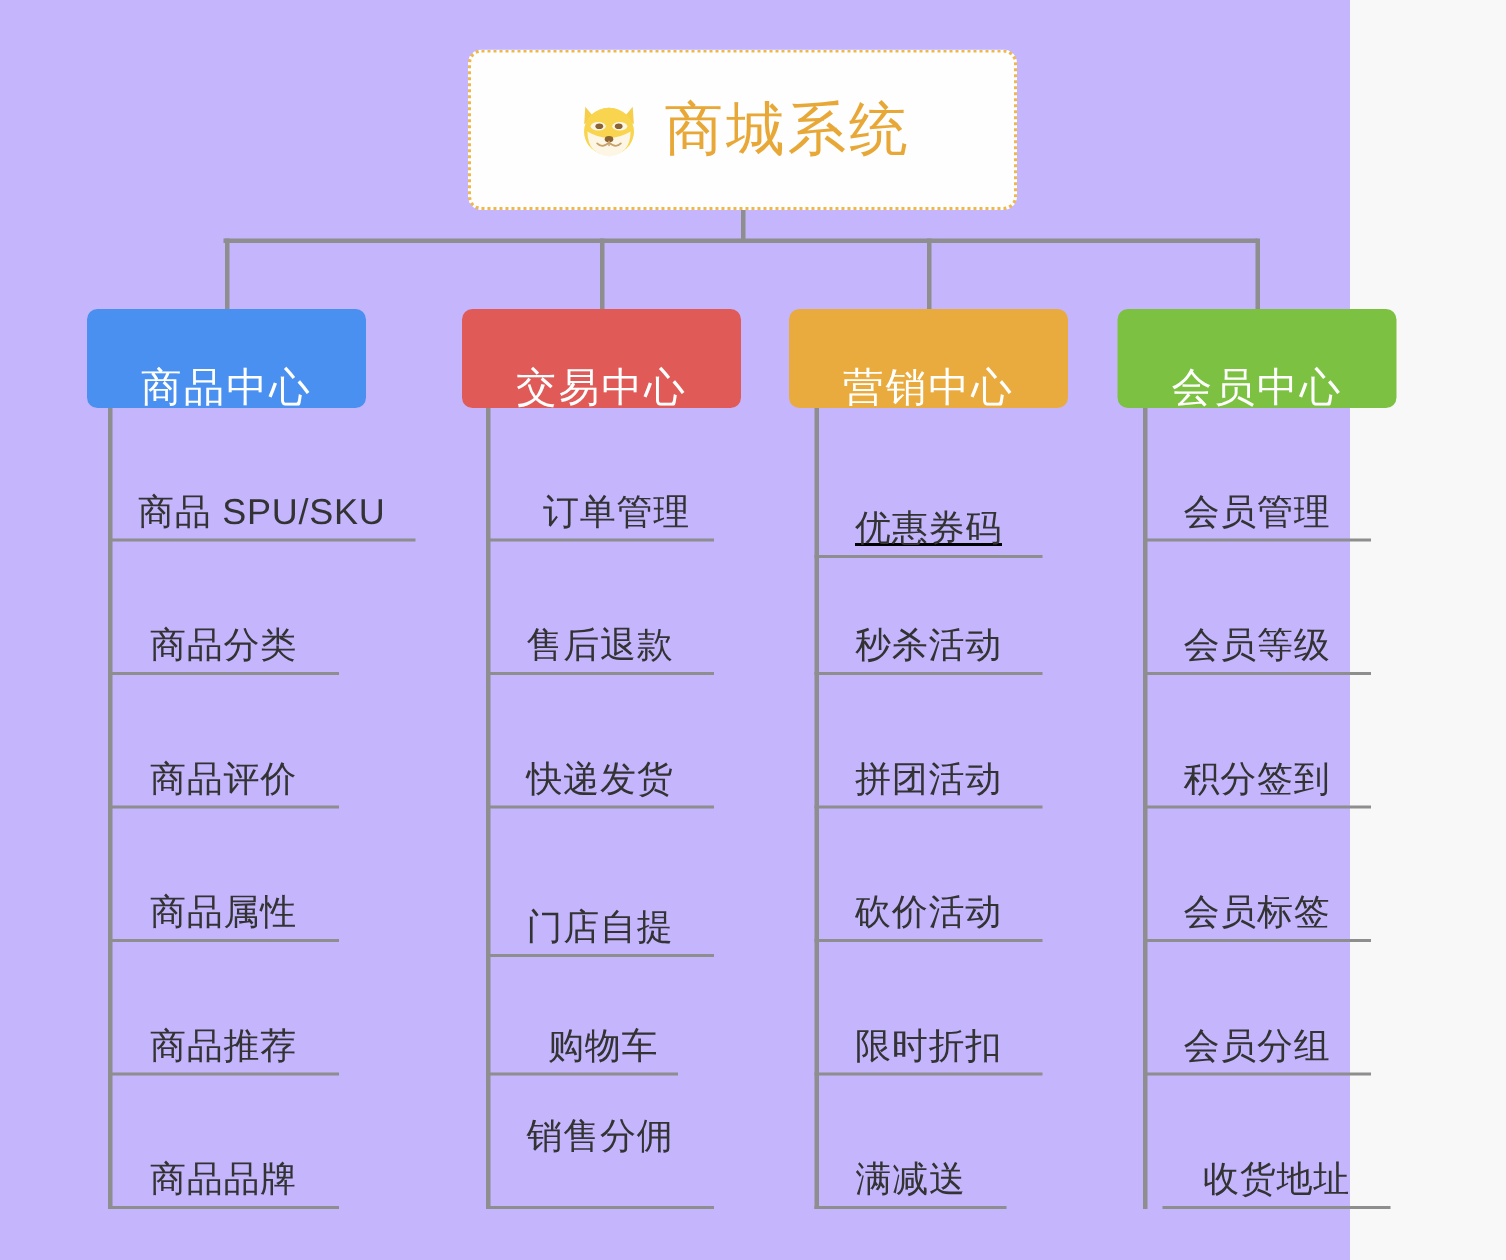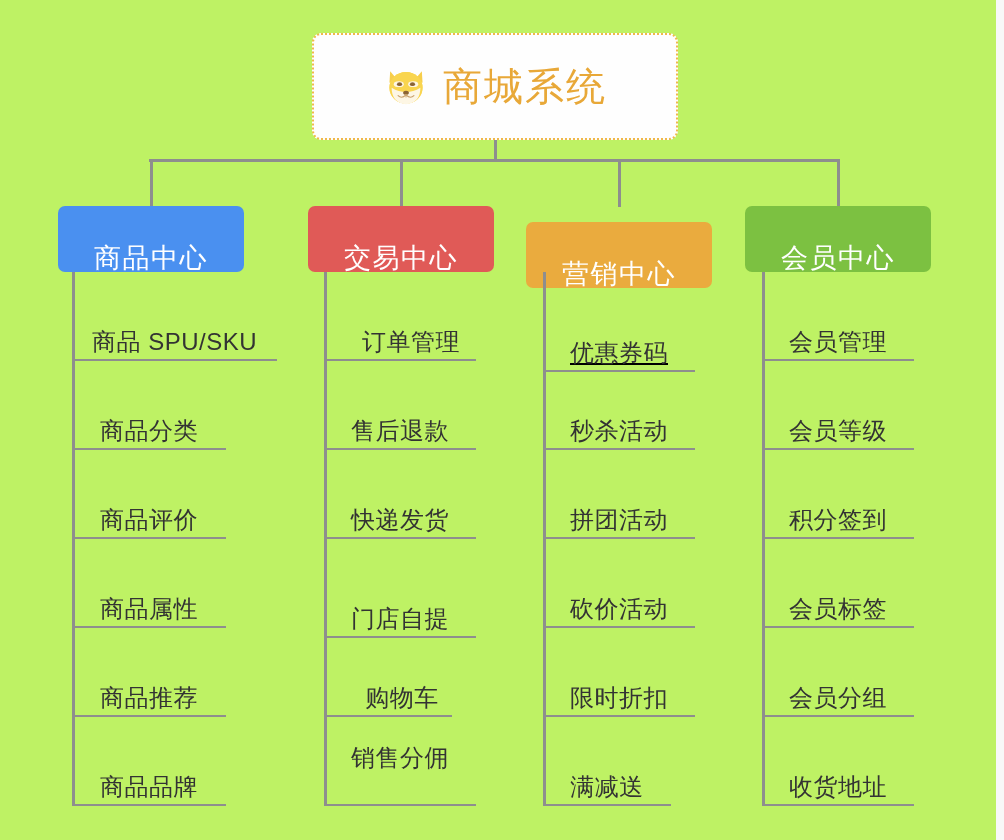--- a/index.html
+++ b/index.html
@@ -5,23 +5,23 @@
   * { box-sizing: border-box; margin: 0; padding: 0; }
   html, body {
     width: 1004px;
     height: 840px;
     background: #f8f8f8;
     font-family: "Liberation Sans", "DejaVu Sans", sans-serif;
     overflow: hidden;
   }
   #mindmap {
     position: relative;
-    width: 996px;
+    width: 900px;
     height: 840px;
-    background: #bef264;
+    background: #c4b5fd;
   }
 
   
   .root-node {
     position: absolute;
     left: 312px;
     top: 33px;
     width: 366px;
     height: 107px;
     background: #fefefe;
@@ -187,21 +187,21 @@
           <span class="leaf-label">门店自提</span>
         </div>
         <div class="leaf" style="top: 356px; width: 128px; padding-left: 44px;">
           <span class="leaf-label">购物车</span>
         </div>
         <div class="leaf" style="top: 445px; width: 152px; align-items: center;">
           <span class="leaf-label">销售分佣</span>
         </div>
       </div>
       <div class="line line-v drop" style="left: 618px;"></div>
-      <div class="cat-box" style="left: 526px; width: 186px; background: rgb(234, 171, 62); margin-top: 16px;">
+      <div class="cat-box" style="left: 526px; width: 186px; background: rgb(234, 171, 62);">
         <span class="cat-label">营销中心</span>
       </div>
       <div class="branch" style="left: 543px;">
         <div class="spine" style="height: 534px;"></div>
         <div class="leaf" style="top: 11px; width: 152px; text-decoration: underline;">
           <span class="leaf-label">优惠券码</span>
         </div>
         <div class="leaf" style="top: 89px; width: 152px;">
           <span class="leaf-label">秒杀活动</span>
         </div>
@@ -232,19 +232,19 @@
         </div>
         <div class="leaf" style="top: 178px; width: 152px;">
           <span class="leaf-label">积分签到</span>
         </div>
         <div class="leaf" style="top: 267px; width: 152px;">
           <span class="leaf-label">会员标签</span>
         </div>
         <div class="leaf" style="top: 356px; width: 152px;">
           <span class="leaf-label">会员分组</span>
         </div>
-        <div class="leaf" style="top: 445px; width: 152px;">
+        <div class="leaf" style="top: 445px; width: 152px; margin-left: 13px;">
           <span class="leaf-label">收货地址</span>
         </div>
       </div>
     </div>
 
 </div>
 
 </body></html>

